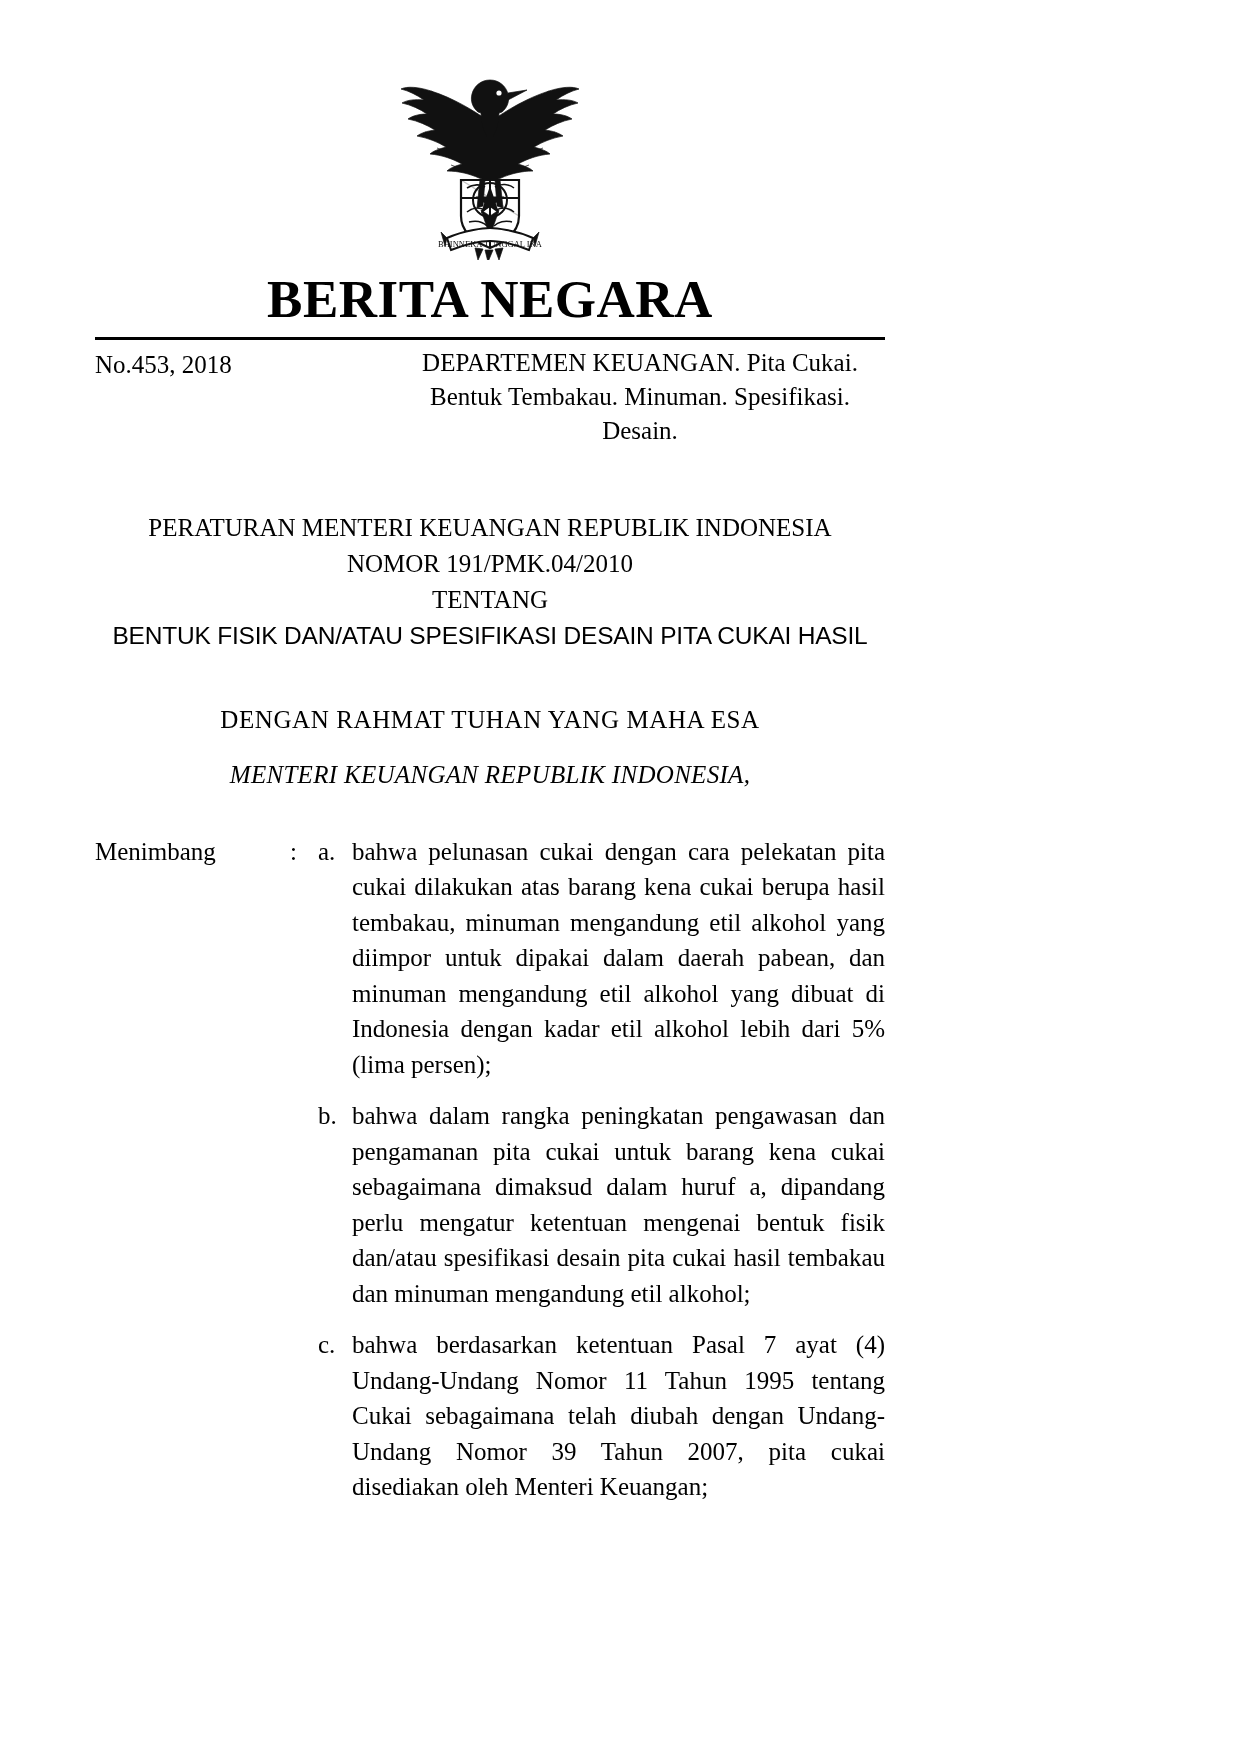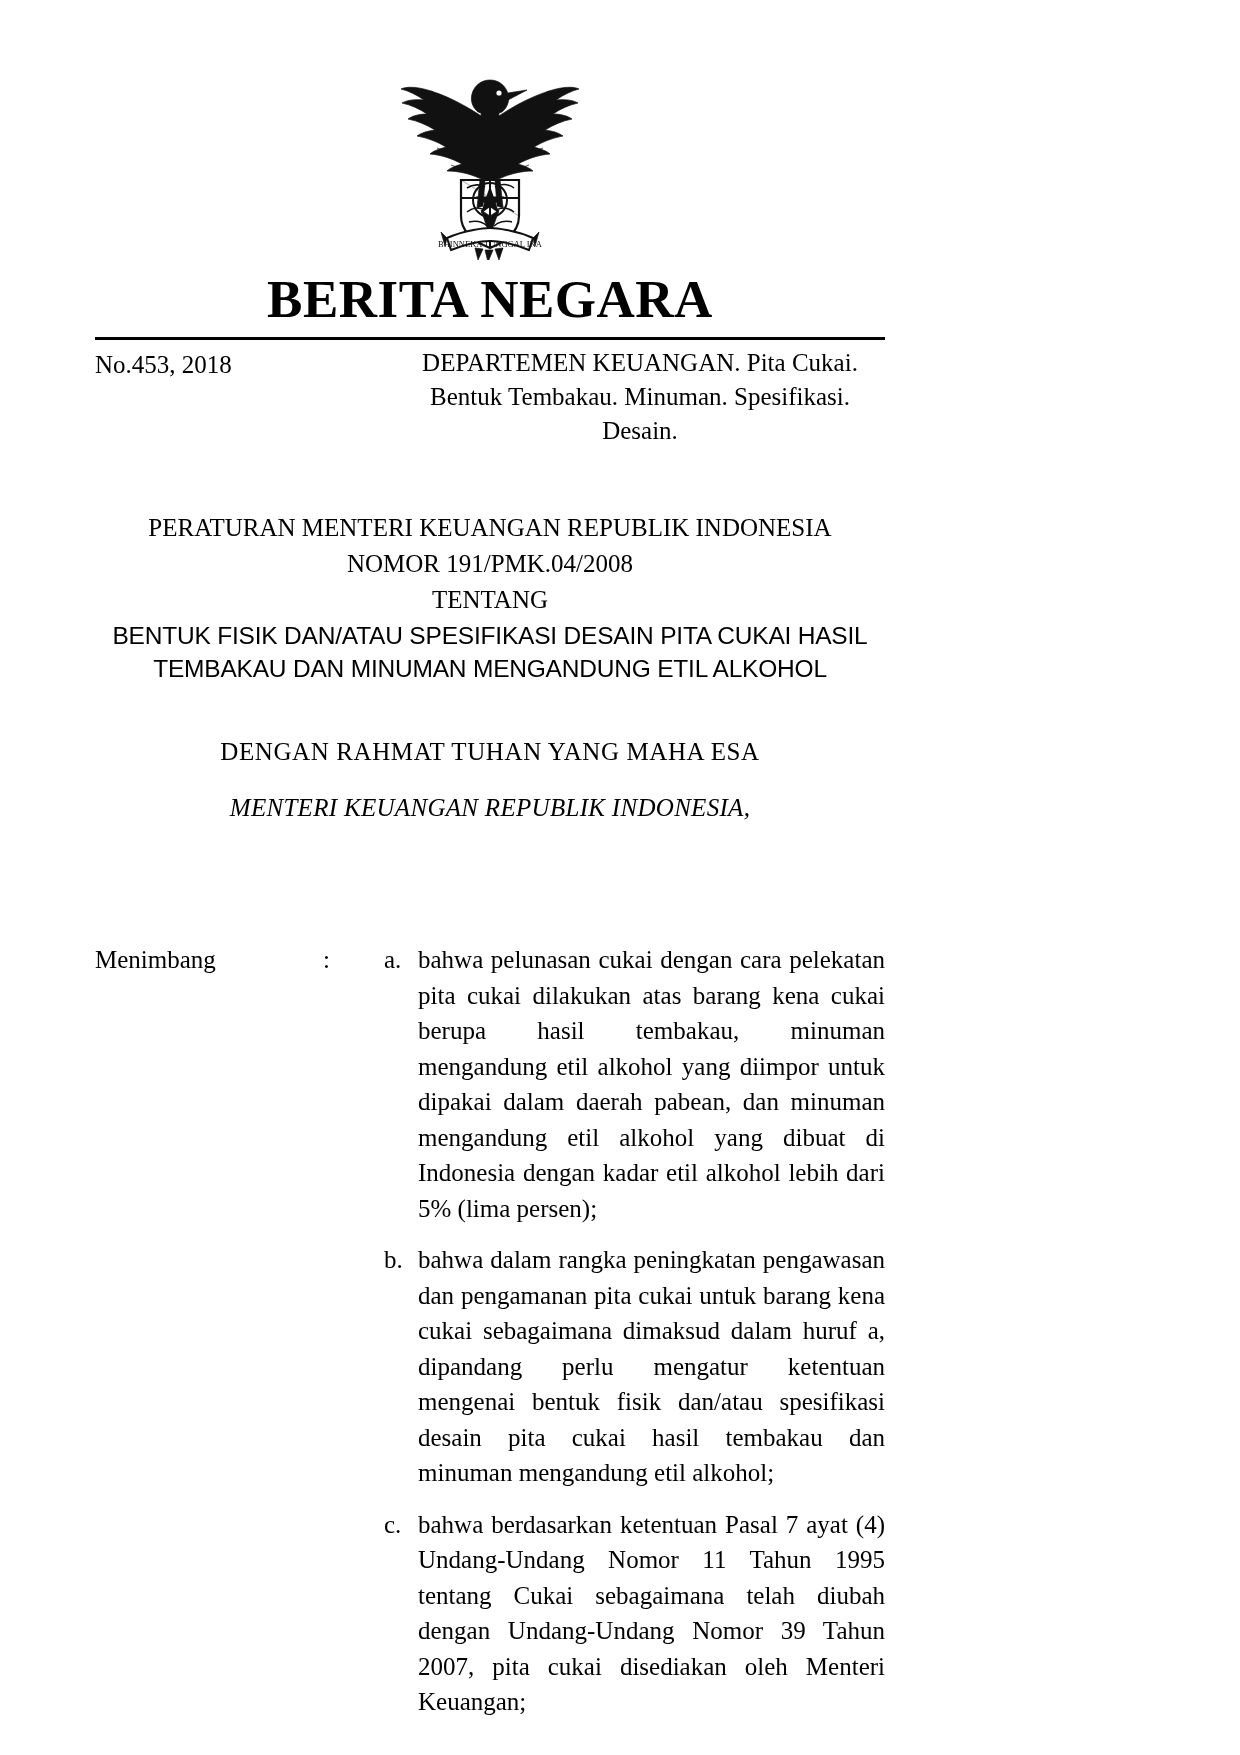--- a/index.html
+++ b/index.html
@@ -86,25 +86,24 @@
     text-align: center;
     margin-top: 48px;
     font-size: 25px;
     line-height: 1.5;
     letter-spacing: 0.6px;
   }
   .invocation span { display: block; }
   .invocation .second { margin-top: 18px; letter-spacing: 0.3px; font-style: italic; }
 
   .considering {
-    margin: 116px 95px 0 95px;
+    margin: 40px 95px 0 95px;
     display: flex;
     font-size: 25px;
     line-height: 1.42;
-    gap: 33px;
   }
   .considering .label {
     flex: 0 0 195px;
     width: 195px;
   }
   .considering .colon {
     flex: 0 0 28px;
     width: 28px;
   }
   .considering .items {
@@ -197,25 +196,24 @@
 
   <hr class="rule">
 
   <div class="headerinfo">
     <div class="issue">No.453, 2018</div>
     <div class="subject">DEPARTEMEN KEUANGAN. Pita Cukai. Bentuk Tembakau. Minuman. Spesifikasi. Desain.</div>
   </div>
 
   <div class="reg-block">
     <span class="l">PERATURAN MENTERI KEUANGAN REPUBLIK INDONESIA</span>
-    <span class="l">NOMOR 191/PMK.04/2008</span>
+    <span class="l">NOMOR 191/PMK.04/2010</span>
     <span class="l">TENTANG</span>
     <div class="reg-title">
       <span>BENTUK FISIK DAN/ATAU SPESIFIKASI DESAIN PITA CUKAI HASIL</span>
-      <span>TEMBAKAU DAN MINUMAN MENGANDUNG ETIL ALKOHOL</span>
     </div>
   </div>
 
   <div class="invocation">
     <span>DENGAN RAHMAT TUHAN YANG MAHA ESA</span>
     <span class="second">MENTERI KEUANGAN REPUBLIK INDONESIA,</span>
   </div>
 
   <div class="considering">
     <div class="label">Menimbang</div>

